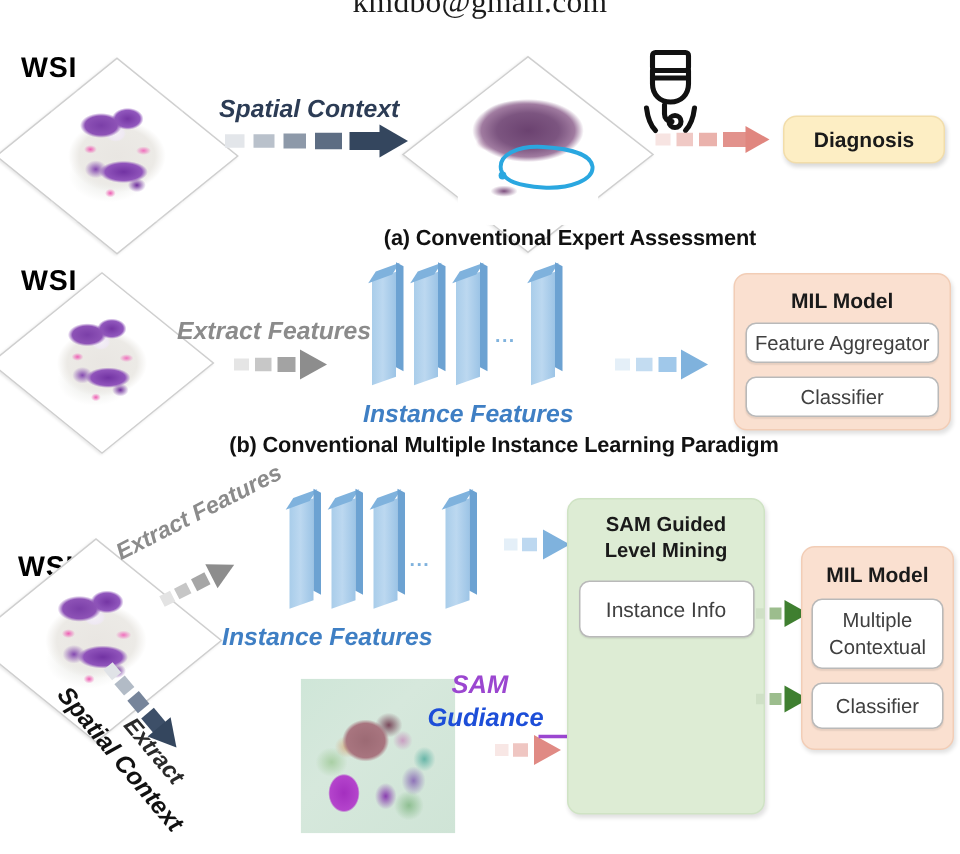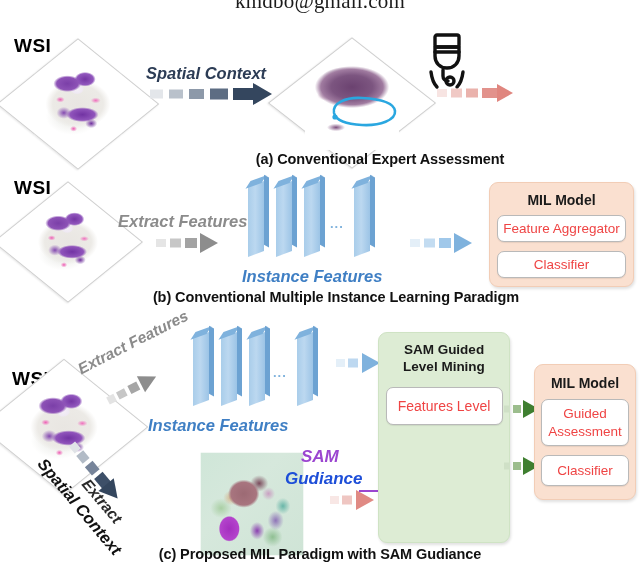--- a/index.html
+++ b/index.html
@@ -114,21 +114,21 @@
     box-sizing:border-box;
     display:flex;flex-direction:column;align-items:center;
   }
   .peach{background:#fae0d0;border:1px solid #f2cdb6;box-shadow:1px 2px 3px rgba(0,0,0,.12);}
   .green{background:#ddecd4;border:1px solid #cfe3c4;box-shadow:1px 2px 3px rgba(0,0,0,.12);}
   .cream{background:#fdeec4;border:1px solid #f2ddaa;box-shadow:1px 2px 3px rgba(0,0,0,.15);}
   .inner-box{
     background:#ffffff;border:1px solid #b9b9b9;border-radius:7px;
     box-sizing:border-box;
     display:flex;align-items:center;justify-content:center;
-    text-align:center;color:#ef4444;
+    text-align:center;color:#404040;
     box-shadow:0 1px 1px rgba(0,0,0,.08);
   }
   .box-title{font-weight:bold;color:#1a1a1a;text-align:center;}
 
   
   .arrow{position:absolute;}
   .arrow .dash{position:absolute;top:50%;transform:translateY(-50%);}
   .arrow .head{position:absolute;top:50%;width:0;height:0;}
 
   .ital{font-style:italic;font-weight:bold;}
@@ -186,20 +186,23 @@
   </svg>
 
   <div class="abs arrow" style="left:437px;top:58px;width:90px;height:18px;">
     <div class="dash" style="left:0px;width:10px;height:8px;background:#f7e4e2;"></div>
     <div class="dash" style="left:14px;width:11px;height:9px;background:#f0c9c5;"></div>
     <div class="dash" style="left:29px;width:12px;height:9px;background:#eab2ac;"></div>
     <div class="dash" style="left:45px;width:17px;height:10px;background:#e2928c;"></div>
     <div class="head" style="left:60px;transform:translateY(-50%);border-top:9px solid transparent;border-bottom:9px solid transparent;border-left:16px solid #e0867f;"></div>
   </div>
 
+  <div class="round-box cream" style="left:522px;top:51px;width:108px;height:32px;justify-content:center;">
+    <div class="box-title" style="font-size:14px;">Diagnosis</div>
+  </div>
 
   <div class="abs panel-caption" style="left:12px;top:125px;padding-left:48px;">(a) Conventional Expert Assessment</div>
 </div>
 
 <div class="abs" style="left:0;top:172px;width:640px;height:135px;">
 
   <div class="abs wsi-label" style="left:14px;top:5px;">WSI</div>
 
   <div class="abs slide" style="left:20px;top:22px;width:96px;height:96px;transform:rotate(45deg) skew(-6deg,-6deg);">
     <div class="frame"></div>
@@ -348,40 +351,39 @@
     <path d="M2,54 L30,54 M30,54 L30,8 M30,54 L30,88" fill="none" stroke="#9b46d0" stroke-width="2.2"></path>
     <path d="M30,8 L48,8 M30,88 L48,88" fill="none" stroke="#9b46d0" stroke-width="2.2"></path>
     <polygon points="48,3 58,8 48,13" fill="#9b46d0"></polygon>
     <polygon points="48,83 58,88 48,93" fill="#9b46d0"></polygon>
   </svg>
 
   <div class="round-box green" style="left:378px;top:19px;width:132px;height:211px;padding:8px 8px;">
     <div class="box-title" style="font-size:13.5px;line-height:17px;">SAM Guided</div>
     <div class="box-title" style="font-size:13.5px;line-height:17px;margin-bottom:12px;">Level Mining</div>
     <div class="inner-box" style="width:117px;height:38px;font-size:14px;">
-      <span>Features Level</span>
+      <span>Instance Info</span>
     </div>
   </div>
 
   <div class="abs arrow" style="left:504px;top:88px;width:40px;height:16px;">
     <div class="dash" style="left:0px;width:6px;height:7px;background:#cfe0c6;"></div>
     <div class="dash" style="left:9px;width:8px;height:8px;background:#9cbd8d;"></div>
     <div class="head" style="left:19px;transform:translateY(-50%);border-top:9px solid transparent;border-bottom:9px solid transparent;border-left:16px solid #3f7f30;"></div>
   </div>
   <div class="abs arrow" style="left:504px;top:145px;width:40px;height:16px;">
     <div class="dash" style="left:0px;width:6px;height:7px;background:#cfe0c6;"></div>
     <div class="dash" style="left:9px;width:8px;height:8px;background:#9cbd8d;"></div>
     <div class="head" style="left:19px;transform:translateY(-50%);border-top:9px solid transparent;border-bottom:9px solid transparent;border-left:16px solid #3f7f30;"></div>
   </div>
 
   <div class="round-box peach" style="left:534px;top:51px;width:102px;height:136px;padding:6px 7px;">
     <div class="box-title" style="font-size:14px;margin:4px 0 8px;">MIL Model</div>
     <div class="inner-box" style="width:88px;height:47px;font-size:13.5px;margin-bottom:9px;flex-direction:column;line-height:18px;">
-      <span>Guided</span>
-      <span>Assessment</span>
+      <span>Multiple</span>
+      <span>Contextual</span>
     </div>
     <div class="inner-box" style="width:88px;height:31px;font-size:13.5px;">
       <span>Classifier</span>
     </div>
   </div>
 
-  <div class="abs panel-caption" style="left:0;top:233px;">(c)  Proposed MIL Paradigm with SAM Gudiance</div>
 </div>
 
 </body></html>

